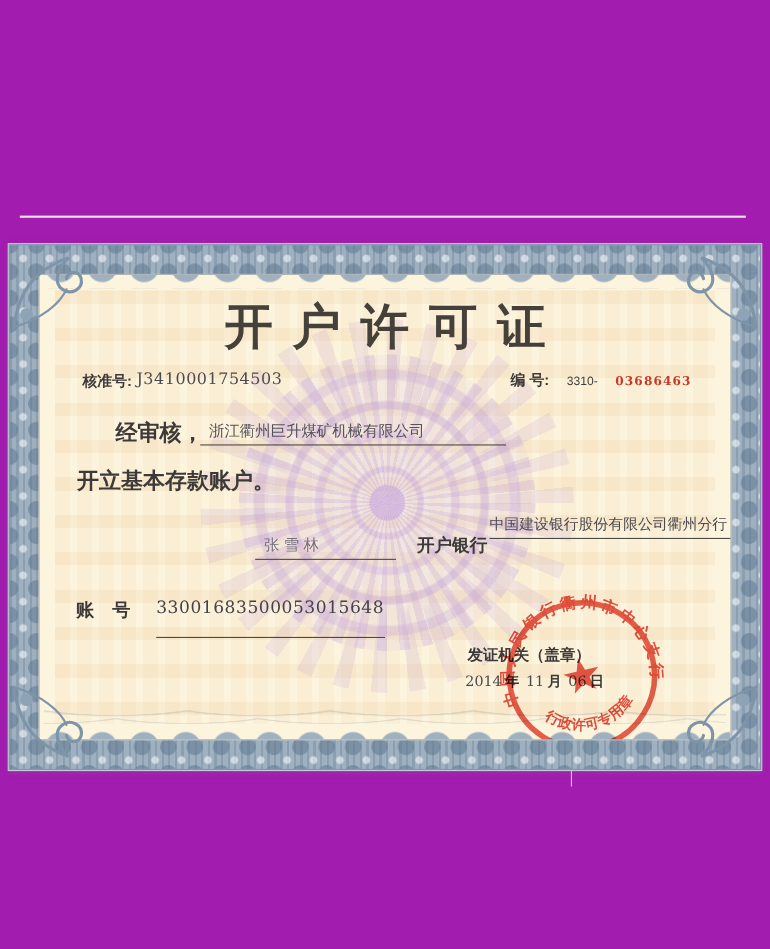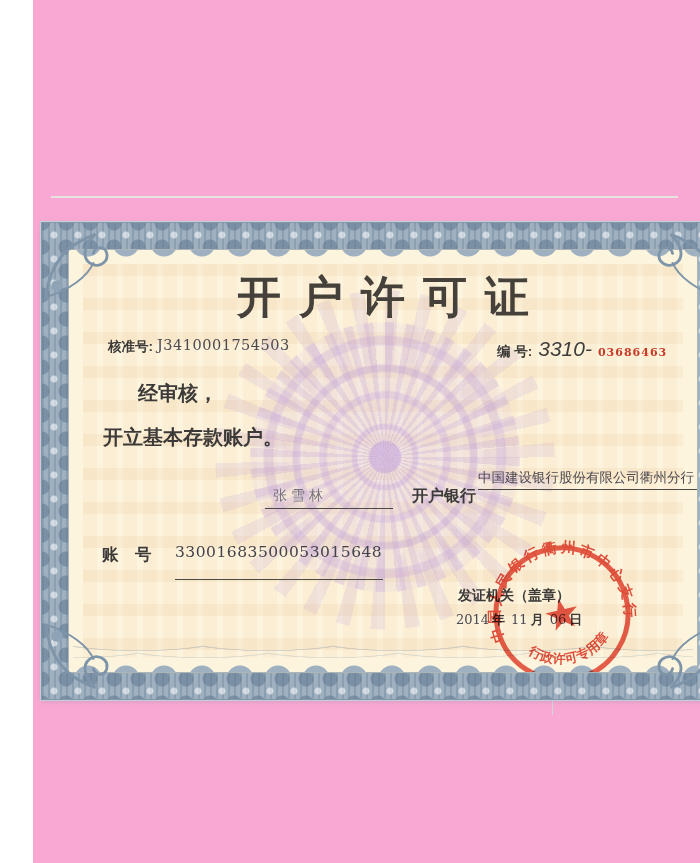--- a/index.html
+++ b/index.html
@@ -1,20 +1,20 @@
 <!DOCTYPE html>
 <html><head>
 <meta charset="utf-8">
 <style>
   html,body{margin:0;padding:0;}
   body{
     width:700px;height:863px;background:#ffffff;position:relative;
     font-family:"Liberation Sans",sans-serif;overflow:hidden;
   }
-  .page{position:absolute;inset:0;background:#f9a8d4;margin-left:33px;}
+  .page{position:absolute;inset:0;background:#a21caf;}
   .scan-line{position:absolute;left:18px;right:22px;top:196px;height:2px;background:#e6e4e0;}
   .fold-line{position:absolute;left:519px;top:699px;height:16px;width:1px;background:#d3d7da;}
 
   
   .cert{
     position:absolute;left:8px;top:222px;width:684px;height:478px;
     background-color:#9fb1c1;
     background-image:
       radial-gradient(circle, rgba(255,255,255,.55) 3px, rgba(255,255,255,0) 4px),
       radial-gradient(circle, rgba(94,118,142,.55) 7px, rgba(94,118,142,0) 8px),
@@ -70,23 +70,23 @@
   
   .inner *{box-sizing:border-box;}
   .abs{position:absolute;z-index:2;}
   .title{left:0;right:0;top:18px;text-align:center;
     font-family:"DejaVu Serif",serif;font-weight:bold;font-size:44px;
     letter-spacing:18px;text-indent:18px;color:#45403a;}
   .lbl{font-weight:bold;color:#3c3a38;}
   .val{font-family:"DejaVu Serif",serif;color:#4c4a50;}
   .approval-label{top:88px;left:39px;font-size:13.5px;}
   .approval-number{top:87px;left:88px;font-size:14.5px;letter-spacing:.5px;}
-  .serial{top:87px;left:428px;font-size:14px;display:flex;align-items:baseline;gap:6px;}
+  .serial{top:87px;left:428px;font-size:14px;display:flex;align-items:baseline;gap:16px;}
   .serial .lbl{font-size:13.5px;}
-  .serial .prefix{font-size:21px;color:#3f3d3b;font-style:italic;}
+  .serial .prefix{font-size:11px;color:#3f3d3b;}
   .serial .red{font-family:"DejaVu Serif",serif;font-weight:bold;font-size:11px;color:#c83a26;letter-spacing:1px;}
   .reviewed-label{top:130px;left:69px;font-size:20px;}
   .company-name{top:133px;left:146px;width:278px;font-size:14px;padding:0 0 3px 8px;
     border-bottom:1.5px solid #4b4945;color:#55525c;}
   .result-text{top:130px;left:394px;font-size:20px;}
   .account-type{top:174px;left:34px;font-size:20px;}
   .legalrep-label{top:238px;left:36px;font-size:15.5px;}
   .rep-name{top:237px;left:196px;width:128px;font-size:14px;padding:0 0 3px 8px;
     border-bottom:1.5px solid #4b4945;color:#766f7c;letter-spacing:4px;}
   .bank-label{top:236px;left:343px;font-size:16px;}
@@ -162,20 +162,21 @@
       <div class="abs lbl approval-label">核准号:</div>
       <div class="abs val approval-number">J3410001754503</div>
 
       <div class="abs serial">
         <span class="lbl">编 号:</span>
         <span class="prefix">3310-</span>
         <span class="red">03686463</span>
       </div>
 
       <div class="abs lbl reviewed-label">经审核，</div>
+      <div class="abs val company-name">浙江衢州巨升煤矿机械有限公司</div>
       <div class="abs lbl account-type">开立基本存款账户。</div>
 
       <div class="abs val rep-name">张雪林</div>
       <div class="abs lbl bank-label">开户银行</div>
       <div class="abs val bank-name">中国建设银行股份有限公司衢州分行</div>
 
       <div class="abs lbl account-label">账　号</div>
       <div class="abs val account-number">33001683500053015648</div>
 
       <div class="abs lbl issuer-label">发证机关（盖章）</div>

